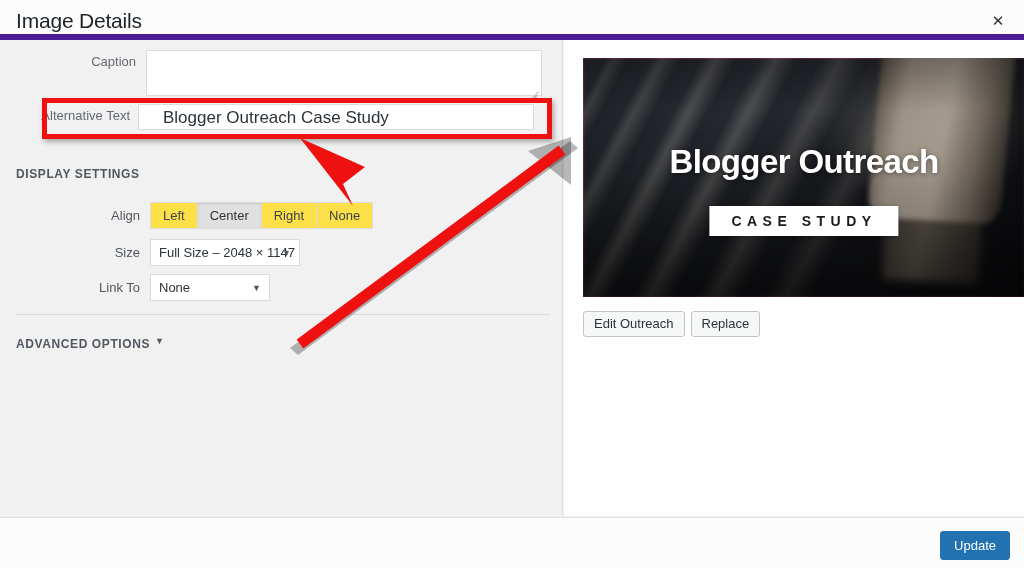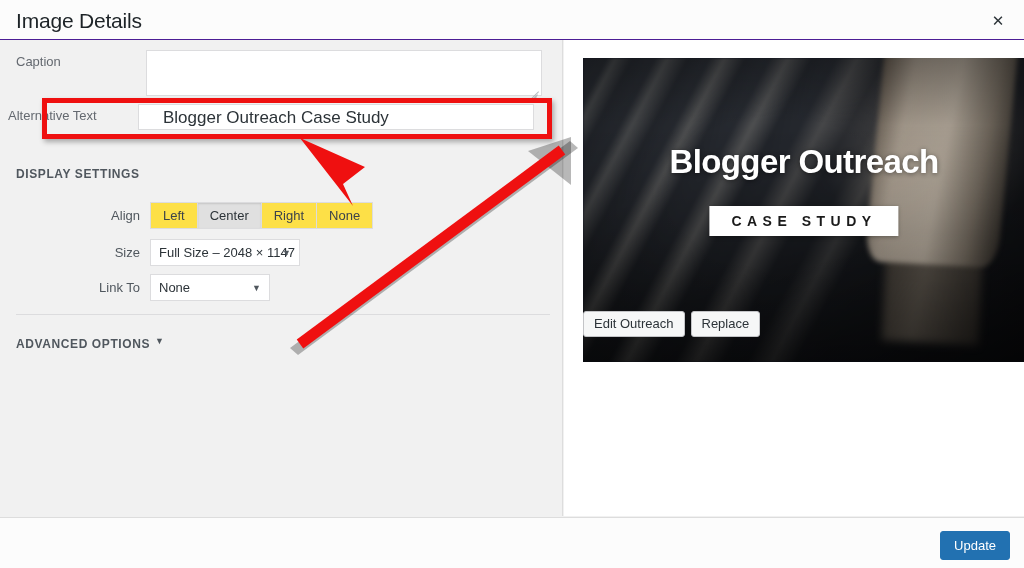--- a/index.html
+++ b/index.html
@@ -19,21 +19,21 @@
   .admin-edge {
     position: absolute; left: 0; top: 40px; width: 3px; height: 476px;
     background: #2271b1;
     opacity: .55;
   }
 
   
   .modal-header {
     position: absolute; left: 0; top: 0; width: 1024px; height: 40px;
     background: #fcfcfc;
-    border-bottom: 1px solid #4c1d95;
+    border-bottom: 6px solid #4c1d95;
   }
   .modal-title {
     position: absolute; left: 16px; top: 9px;
     font-size: 21px; font-weight: 400; color: #1d2327;
     letter-spacing: -.2px;
   }
   .close-btn {
     position: absolute; right: 14px; top: 9px;
     width: 24px; height: 24px;
     display: flex; align-items: center; justify-content: center;
@@ -55,20 +55,21 @@
   }
 
   
   .field-row {
     position: absolute;
     display: flex;
     align-items: flex-start;
   }
   .field-label {
     width: 130px;
+    text-align: right;
     padding-right: 10px;
     font-size: 13px;
     color: #646970;
     line-height: 24px;
   }
   .field-label.alt { padding-right: 8px; }
   .txtarea {
     width: 396px; height: 46px;
     background: #fff;
     border: 1px solid #dcdcde;
@@ -157,23 +158,23 @@
     font-size: 9px; color: #50575e;
   }
   .select-size { width: 150px; }
   .select-link { width: 120px; }
 
   .tri { font-size: 9px; color: #50575e; margin-left: 5px; position: relative; top: -1px; }
 
   
   .preview {
     position: absolute; left: 583px; top: 58px;
-    width: 442px; height: 304px;
+    width: 442px; height: 239px;
     overflow: hidden;
-    background: #0f172a;
+    background: #ec4899;
   }
   .preview .kbd {
     position: absolute; inset: 0;
     background:
       radial-gradient(ellipse 40% 55% at 78% 28%, rgba(190,176,158,.30), transparent 62%),
       linear-gradient(118deg,
         rgba(255,255,255,0) 0%,
         rgba(255,255,255,0) 4%,
         rgba(148,148,140,.30) 5.4%,
         rgba(20,22,26,.15) 8.2%,

